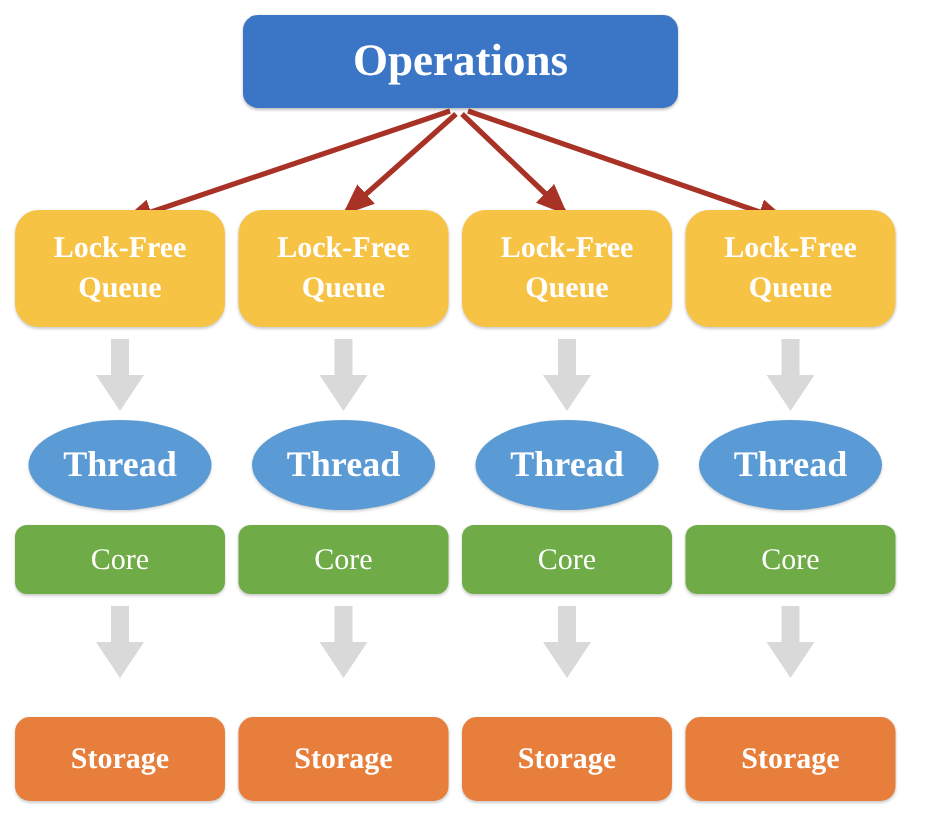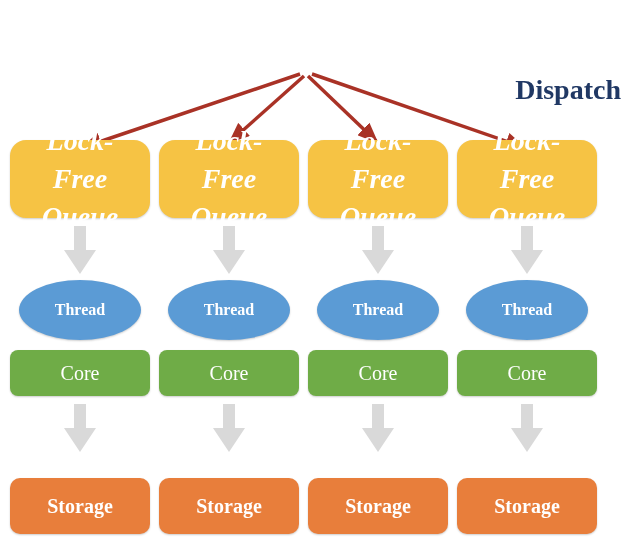--- a/index.html
+++ b/index.html
@@ -57,43 +57,42 @@
   .col-2 { left: 159px; }
   .col-3 { left: 308px; }
   .col-4 { left: 457px; }
   .queue-node {
     width: 100%; height: 78px;
     background: var(--queue_fill, #F6C344);
     border-radius: 16px;
     display: flex; align-items: center; justify-content: center;
     text-align: center;
     color: var(--node_text, #fff);
-    font-size: 28px; font-weight: bold;
+    font-size: 20px; font-weight: bold;
     line-height: 1.35;
     padding: 0 18px;
     box-sizing: border-box;
     box-shadow: 0 1px 2px rgba(0,0,0,0.2);
-    font-style: italic;
   }
   .flow-arrow {
     width: 40px; height: 48px;
     margin-top: 8px;
     display: block;
   }
   .flow-arrow polygon {
     fill: var(--flow_arrow, #D9D9D9);
   }
   .thread-node {
     margin-top: 6px;
     width: 122px; height: 60px;
     background: var(--thread_fill, #5B9BD5);
     border-radius: 50%;
     display: flex; align-items: center; justify-content: center;
     color: var(--node_text, #fff);
-    font-size: 16px; font-weight: bold;
+    font-size: 24px; font-weight: bold;
     box-shadow: 0 1px 2px rgba(0,0,0,0.2);
     font-family: Liberation Serif, serif;
   }
   .core-node {
     margin-top: 10px;
     width: 100%; height: 46px;
     background: var(--core_fill, #6FAC47);
     border-radius: 8px;
     display: flex; align-items: center; justify-content: center;
     color: var(--node_text, #fff);
@@ -121,22 +120,22 @@
       <marker id="ah" markerWidth="6" markerHeight="5" refX="5" refY="2.5" orient="auto">
         <path class="ah-fill" d="M0,0 L6,2.5 L0,5 Z"></path>
       </marker>
     </defs>
     <line x1="300" y1="74" x2="84" y2="147" marker-end="url(#ah)"></line>
     <line x1="304" y1="76" x2="231" y2="141" marker-end="url(#ah)"></line>
     <line x2="376" y2="141" x1="308" y1="76" marker-end="url(#ah)"></line>
     <line x1="312" y1="74" x2="523" y2="147" marker-end="url(#ah)"></line>
   </svg>
 
+  <div class="operations-node">Operations</div>
 
-  <div class="dispatch-label">Dispatch</div>
 
   <div class="col col-1">
     <div class="queue-node">Lock-Free Queue</div>
     <svg class="flow-arrow" viewBox="0 0 40 48">
       <polygon points="14,0 26,0 26,24 36,24 20,48 4,24 14,24"></polygon>
     </svg>
     <div class="thread-node">Thread</div>
     <div class="core-node">Core</div>
     <svg class="flow-arrow" viewBox="0 0 40 48">
       <polygon points="14,0 26,0 26,24 36,24 20,48 4,24 14,24"></polygon>

